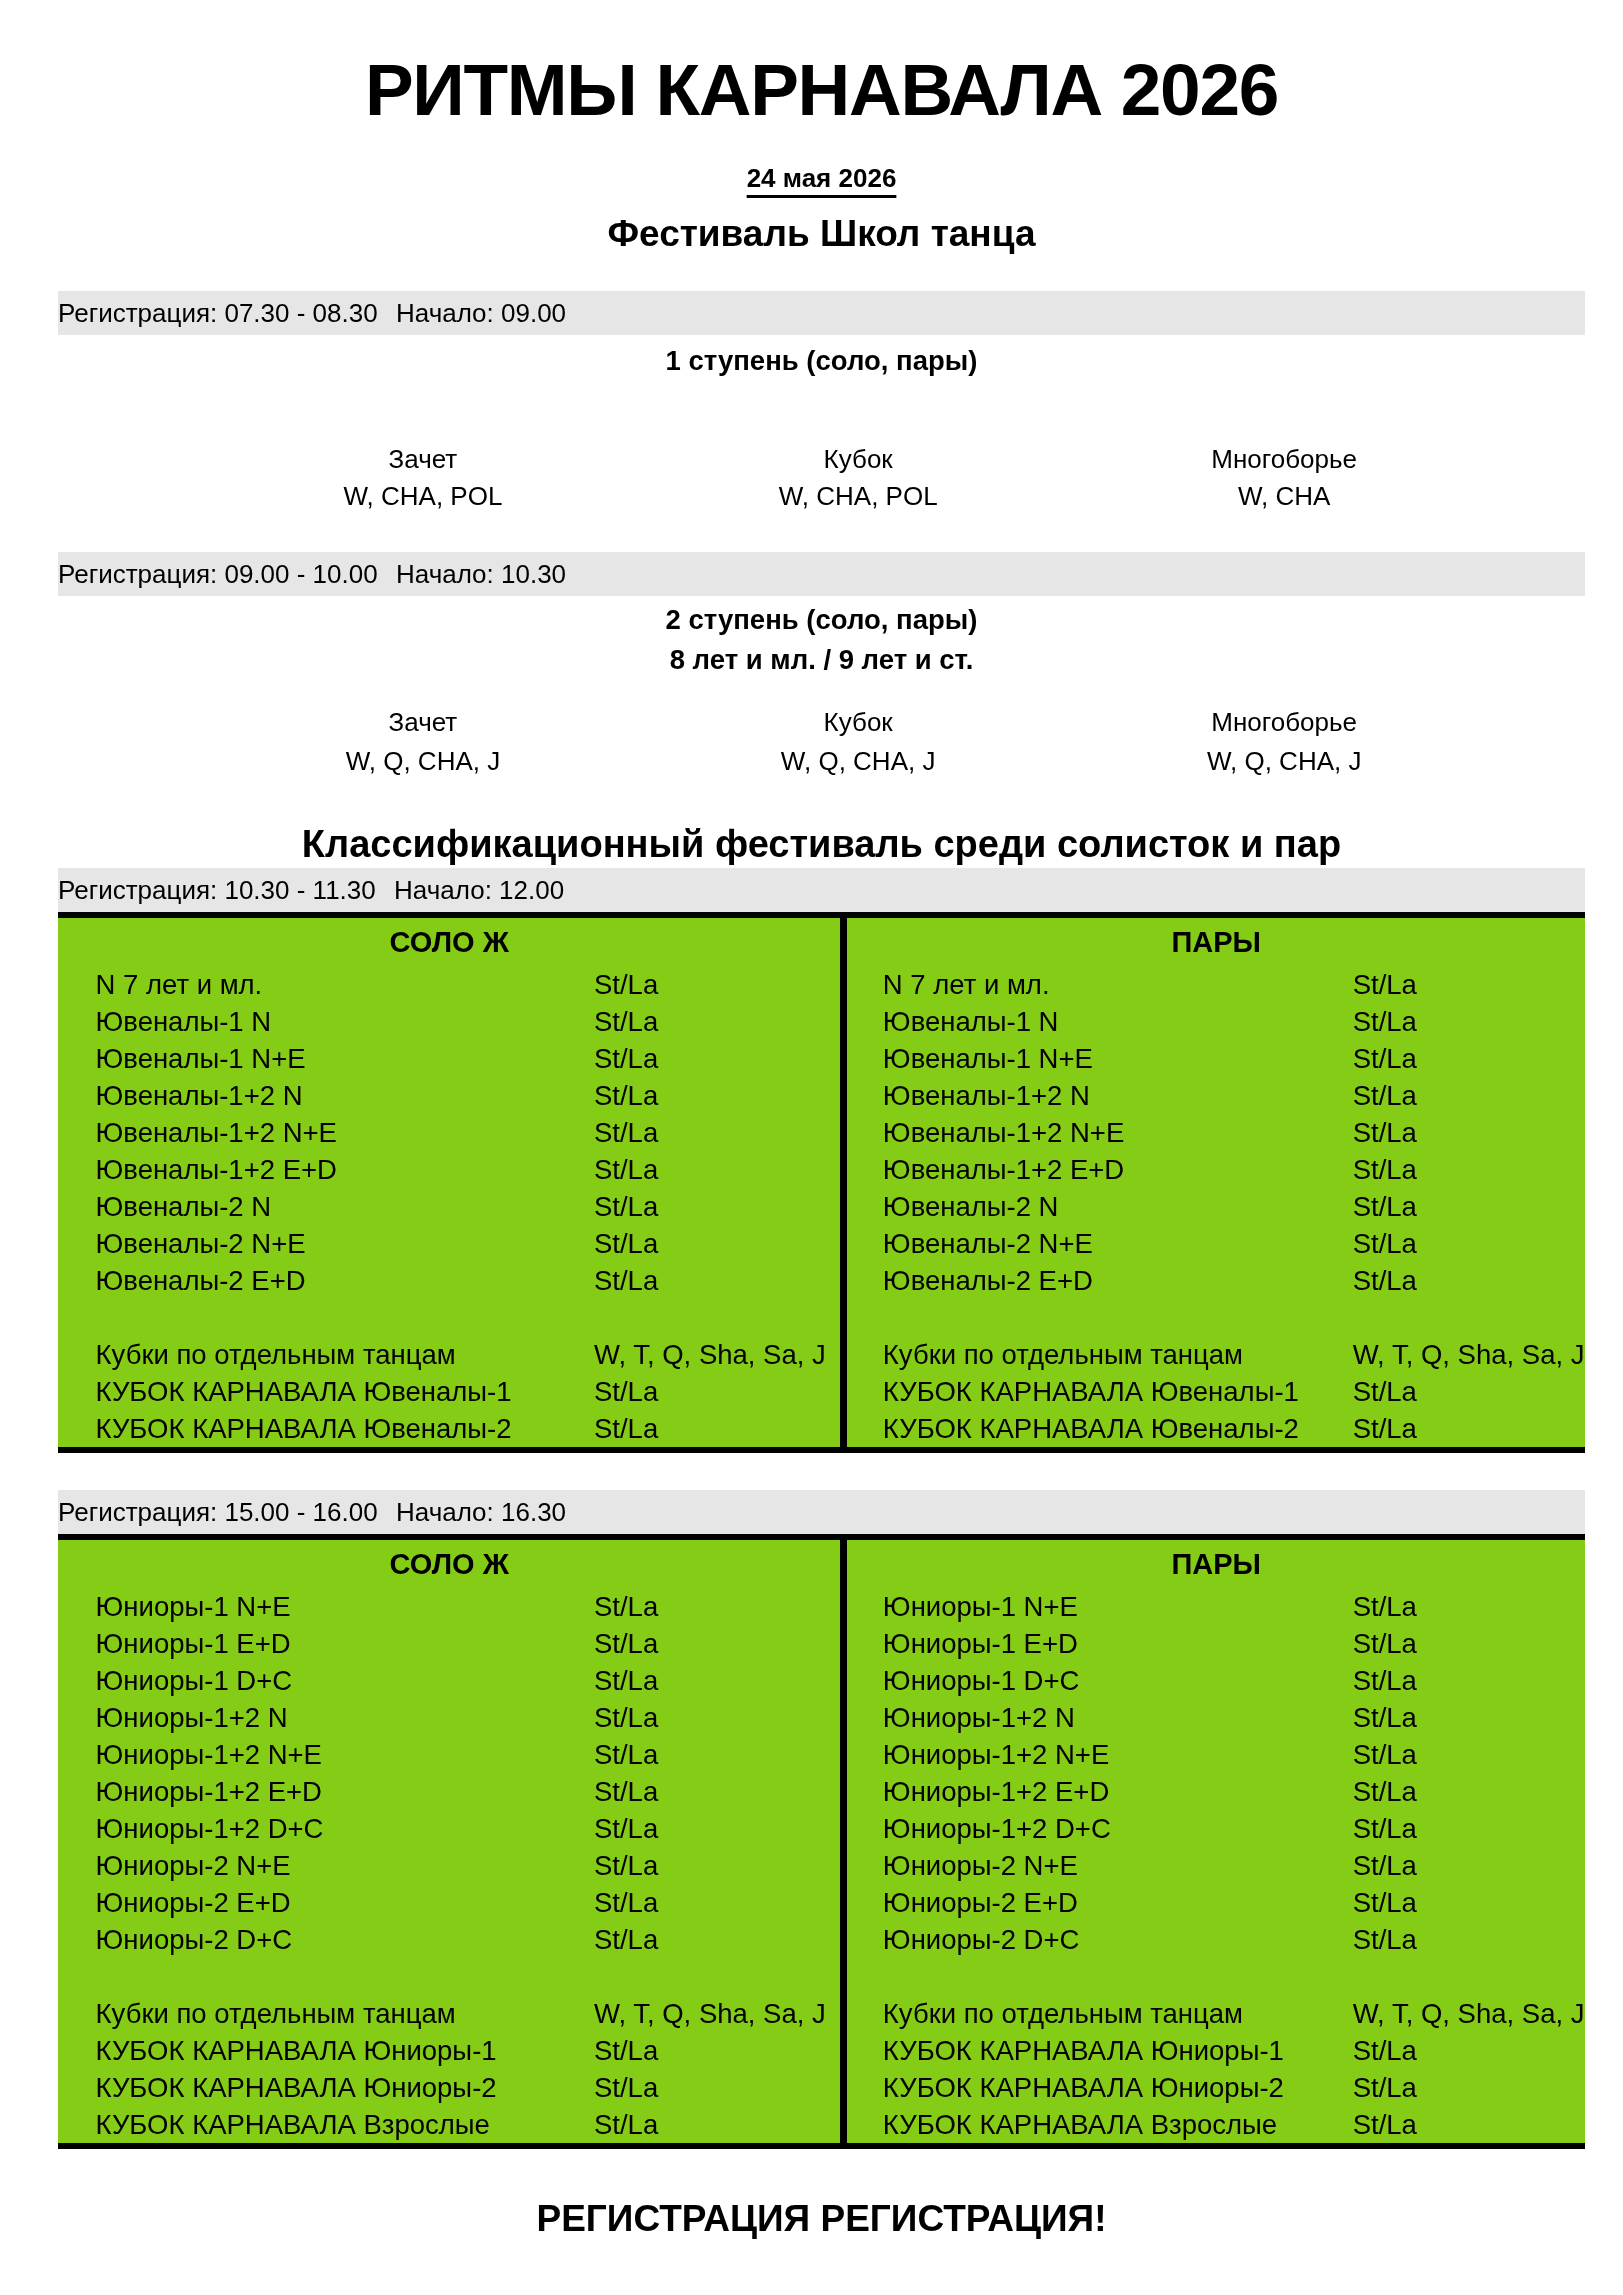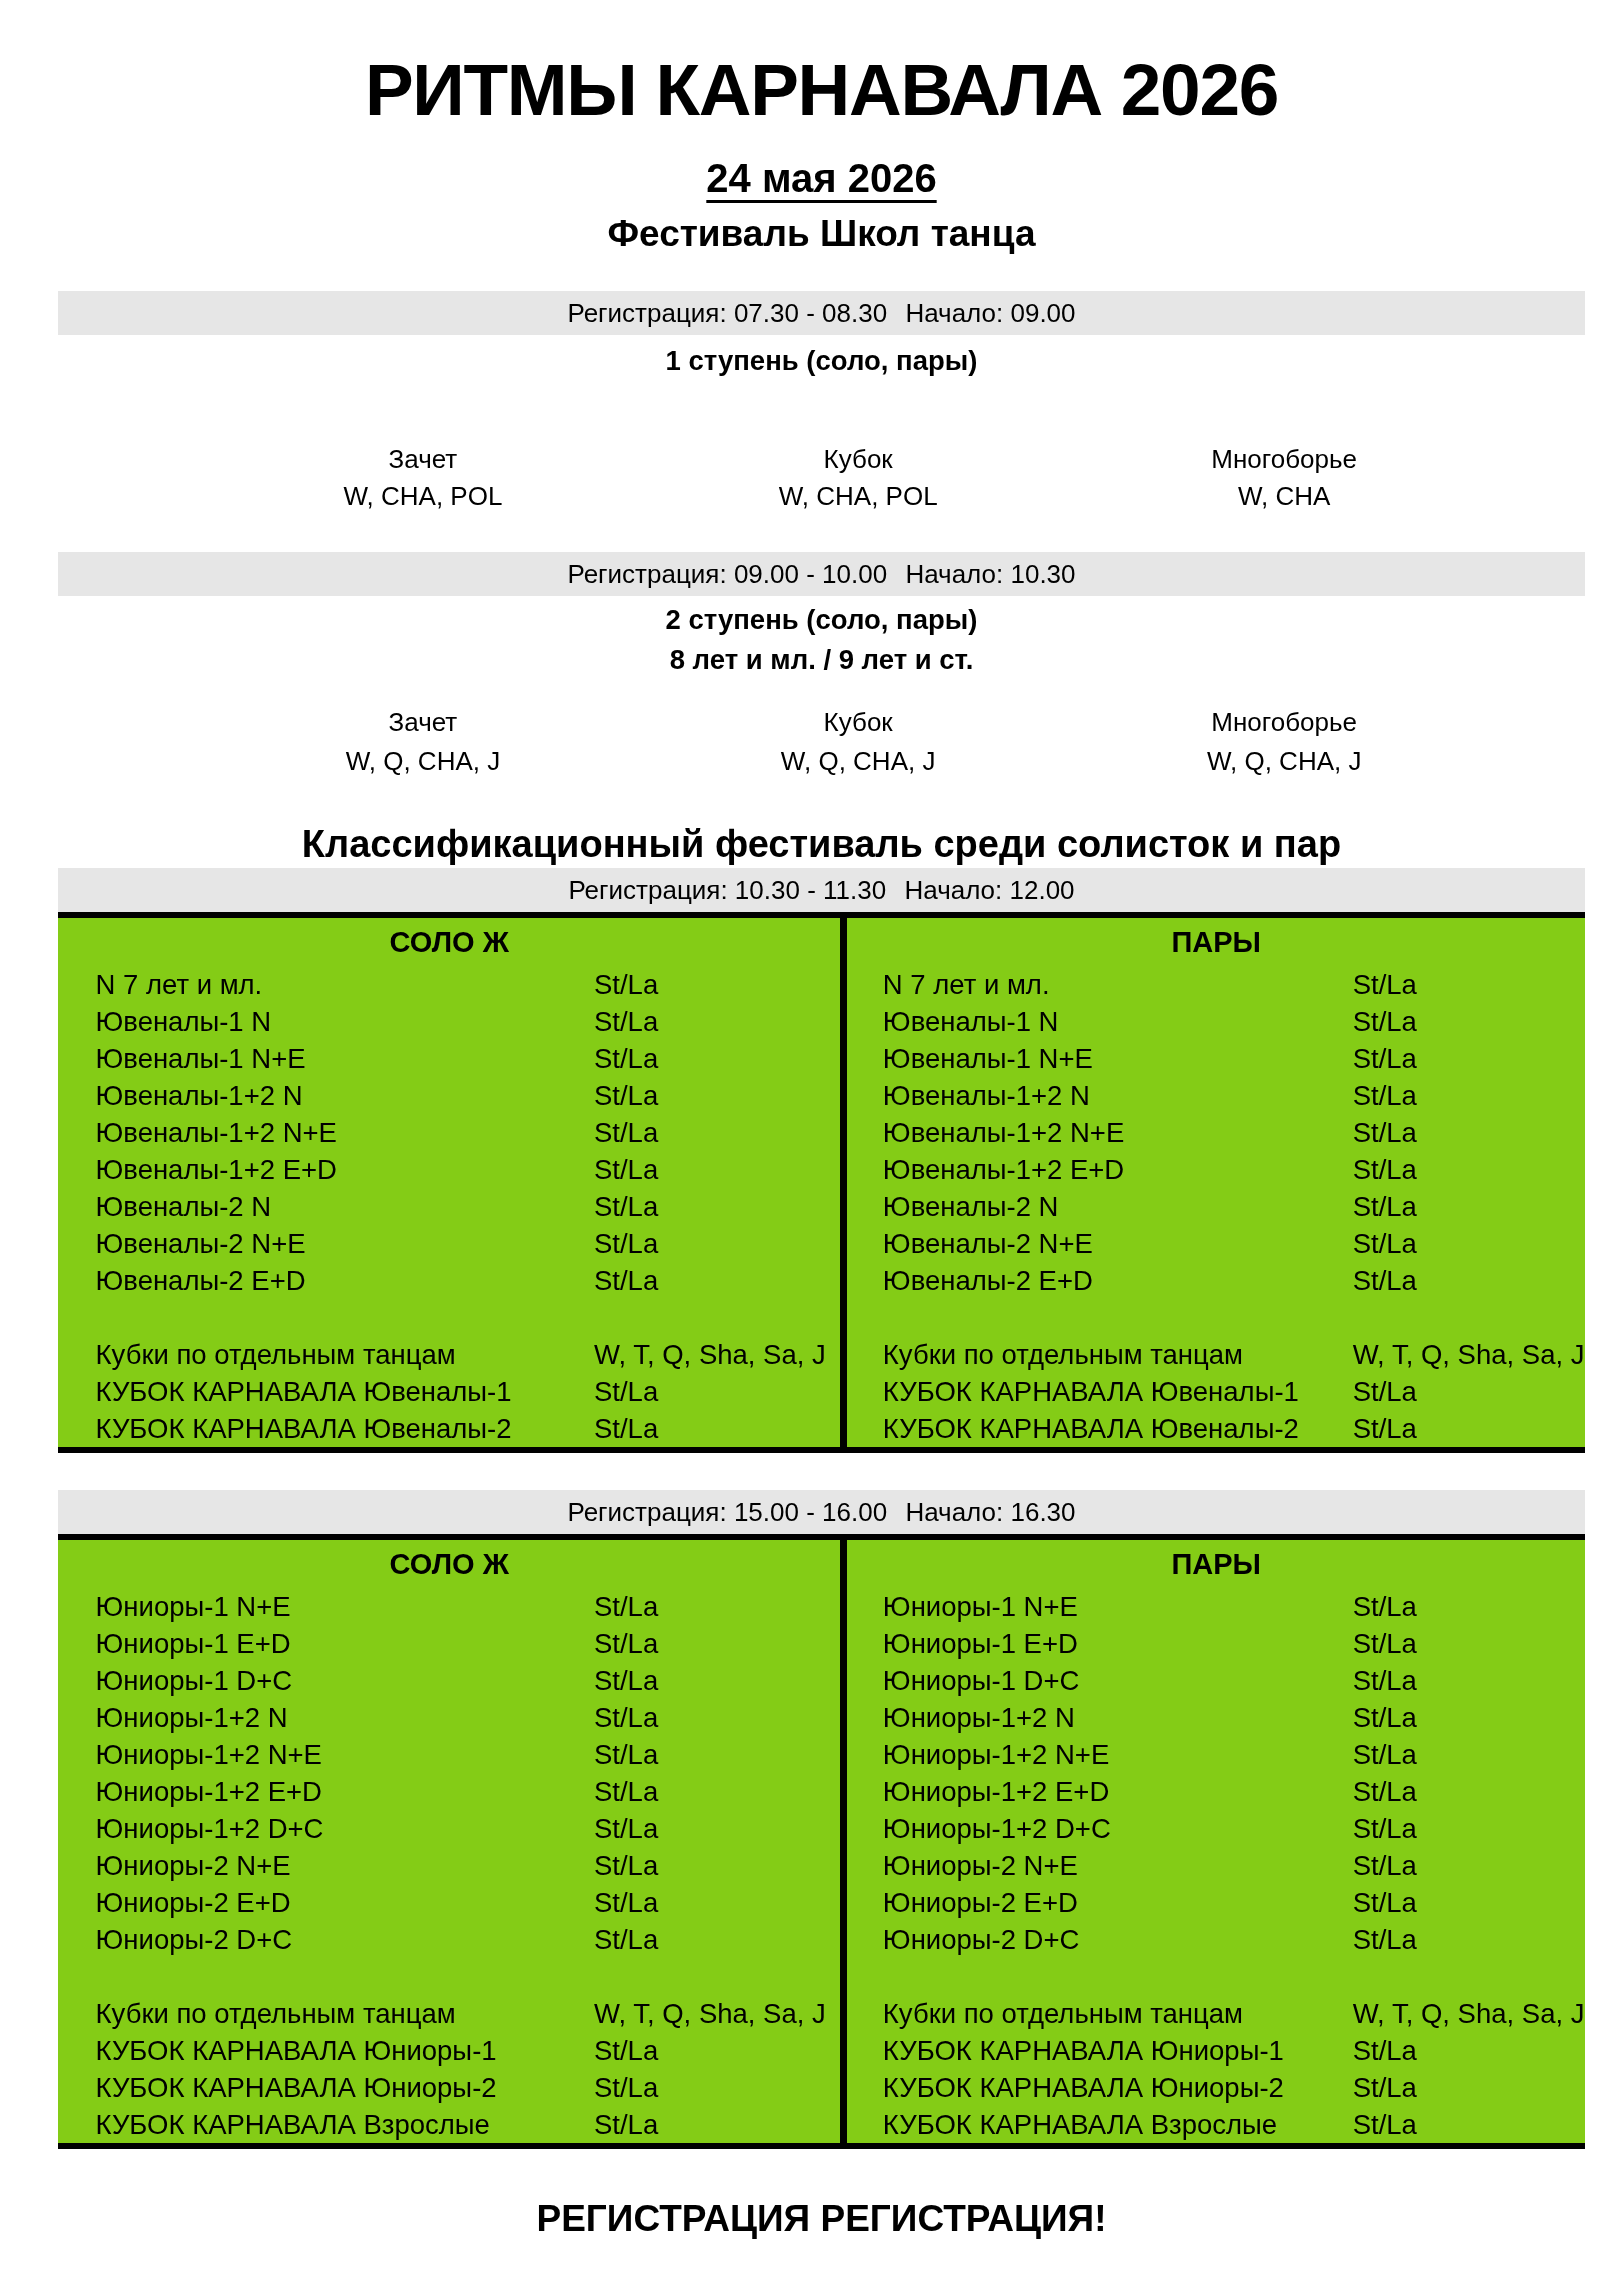--- a/index.html
+++ b/index.html
@@ -6,27 +6,27 @@
   .page {
     position:relative; width:1623px; height:2295px;
     background:#ffffff; color:#000;
     font-family:"Liberation Sans", sans-serif;
     overflow:hidden;
   }
   .abs { position:absolute; left:58px; width:1527px; }
   .center { text-align:center; }
 
   #title { top:47px; font-size:73px; line-height:85px; font-weight:bold; letter-spacing:-1.3px; }
-  #date  { top:156px; font-size:40px; line-height:44px; font-weight:bold;
+  #date  { top:156px; font-size:26px; line-height:44px; font-weight:bold;
            text-decoration:underline; text-decoration-thickness:3.3px; text-underline-offset:7.9px; }
   #subtitle { top:212px; font-size:37px; line-height:43px; font-weight:bold; }
 
   .bar {
     position:absolute; left:58px; width:1527px; height:44px;
-    background:#e6e6e6; display:flex; align-items:center; justify-content:center;
+    background:#e6e6e6; display:flex; align-items:center; 
     gap:18.3px; font-size:26px; white-space:nowrap;
   }
 
   .boldline { font-size:27.5px; line-height:37px; font-weight:bold; }
 
   .colrow { position:absolute; left:58px; width:1527px; height:37px; font-size:26px; line-height:37px; }
   .colrow .col { position:absolute; transform:translateX(-50%); white-space:nowrap;text-align:right; }
   .col.c1 { left:23.9%; }
   .col.c2 { left:52.4%; }
   .col.c3 { left:80.3%; }

